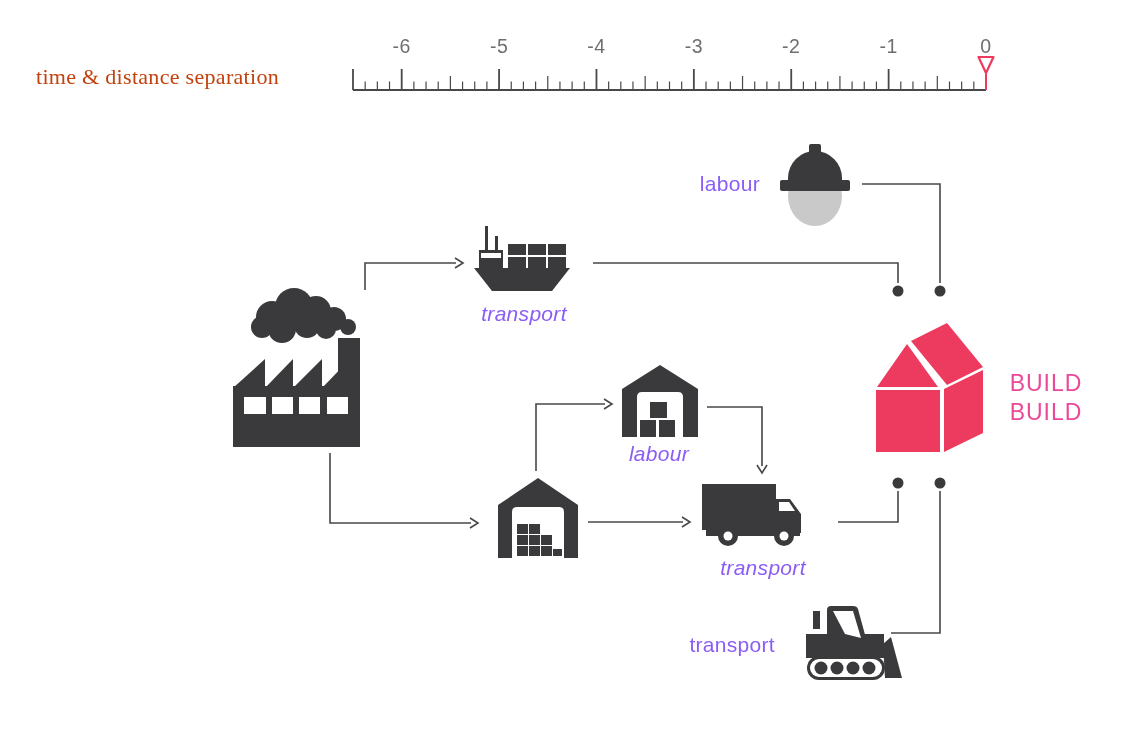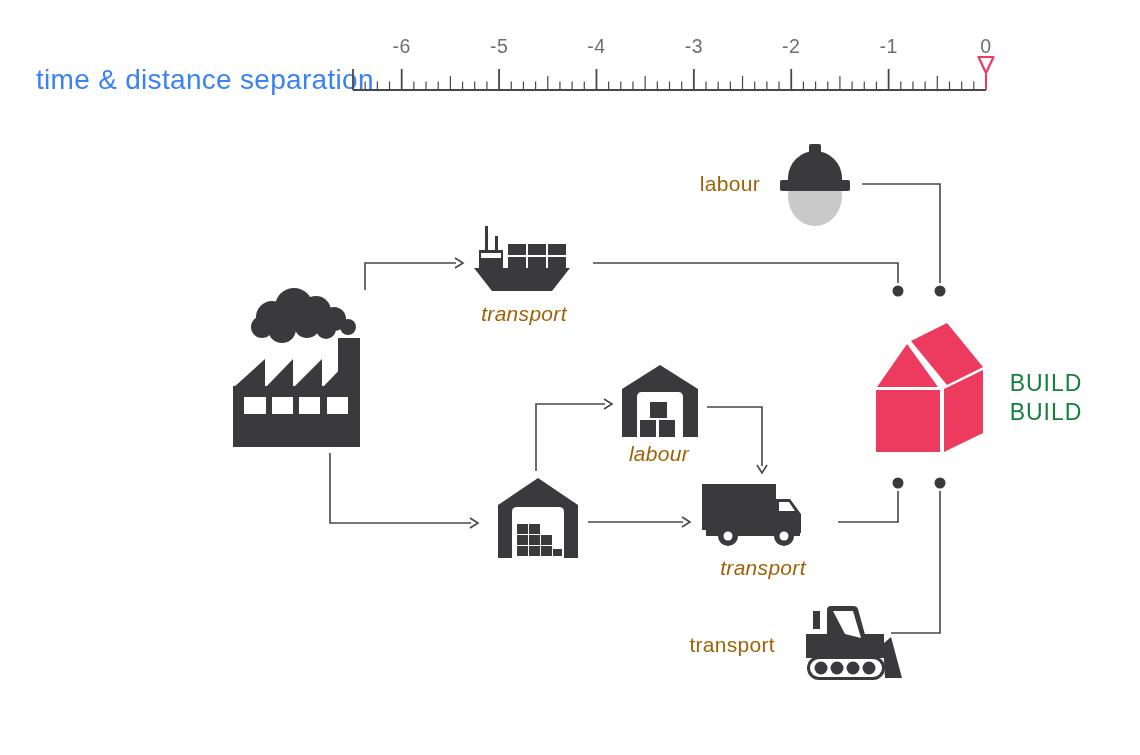--- a/index.html
+++ b/index.html
@@ -3,30 +3,30 @@
 <meta charset="utf-8">
 <style>
   html,body{margin:0;padding:0;background:#ffffff;}
   .canvas{
     position:relative;width:1140px;height:755px;background:#ffffff;overflow:hidden;
     font-family:"Liberation Sans",sans-serif;
   }
   .scene-svg{position:absolute;left:0;top:0;width:1140px;height:755px;}
   .icon-svg{position:absolute;}
   .label{
-    position:absolute;color:#a16207;font-size:21px;letter-spacing:.3px;line-height:27px;
+    position:absolute;color:#8b5cf6;font-size:21px;letter-spacing:.3px;line-height:27px;
   }
   .label.center{text-align:center;font-style:italic;}
   .label.right{text-align:right;}
   .ruler-title{
-    position:absolute;left:36px;top:64px;font-size:28px;color:#3b82f6;letter-spacing:.3px;
+    position:absolute;left:36px;top:64px;font-size:22px;color:#c2410c;letter-spacing:.3px;font-family:Liberation Serif, serif;
   }
   .buildsite-label{
     position:absolute;left:988px;top:369px;width:116px;text-align:center;
-    color:#15803d;font-size:23px;line-height:29px;letter-spacing:1px;
+    color:#ec4899;font-size:23px;line-height:29px;letter-spacing:1px;
   }
   .ic{fill:#3A3A3C;}
   .wh{fill:#ffffff;}
   .face{fill:#C9C9C9;}
   .pink{fill:#ED3A5F;}
   .conn{stroke:#48484a;stroke-width:1.6;fill:none;}
   .dot{fill:#3A3A3C;}
 </style>
 </head>
 <body>

